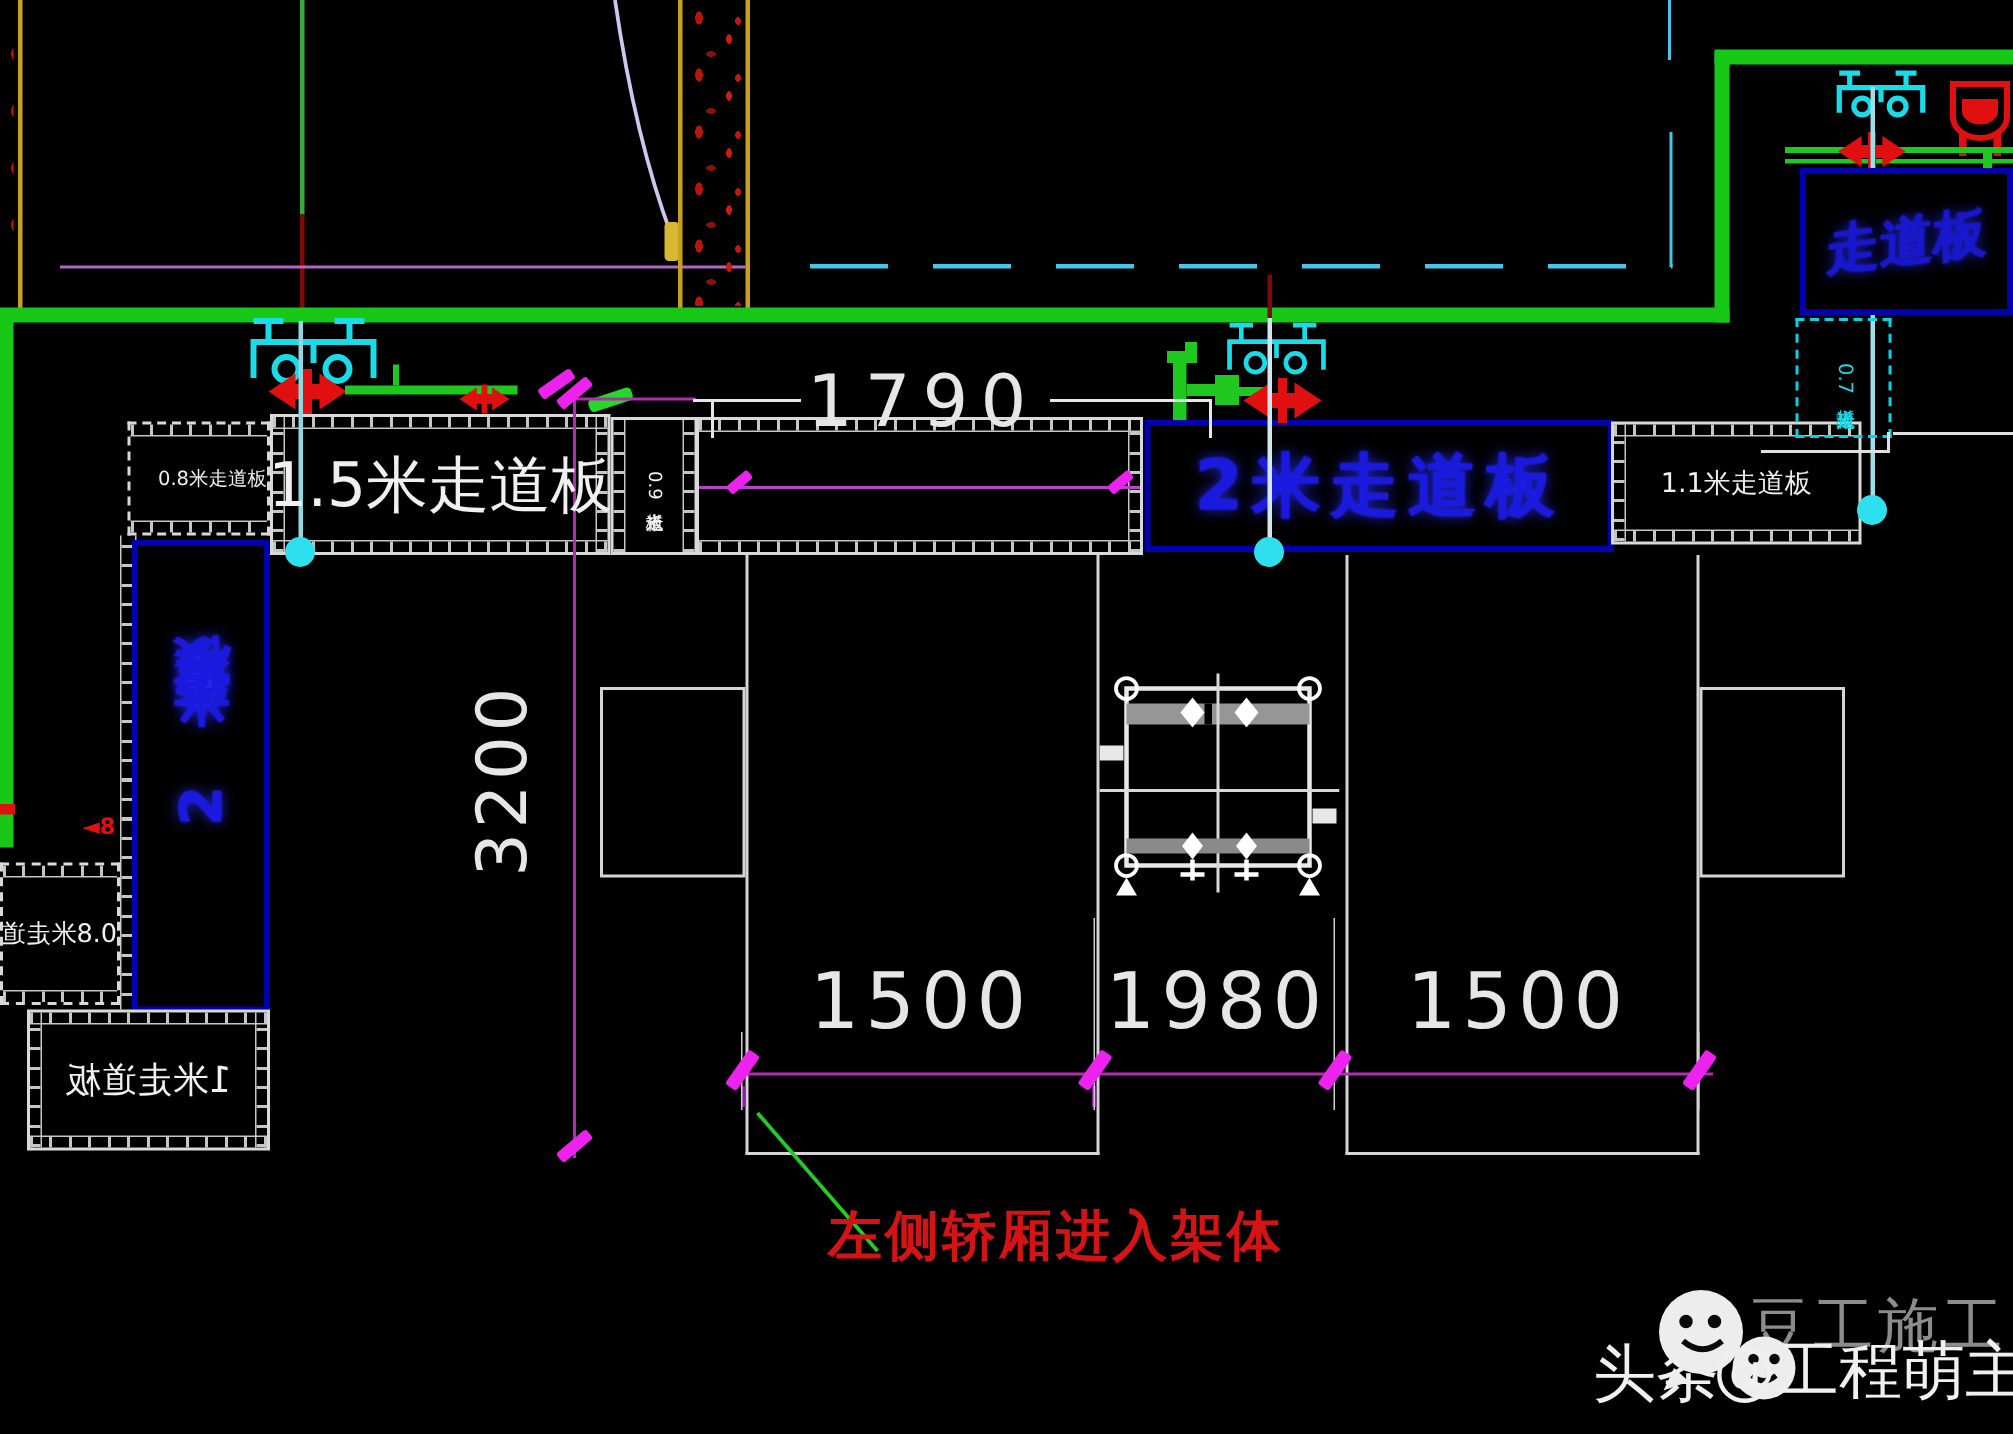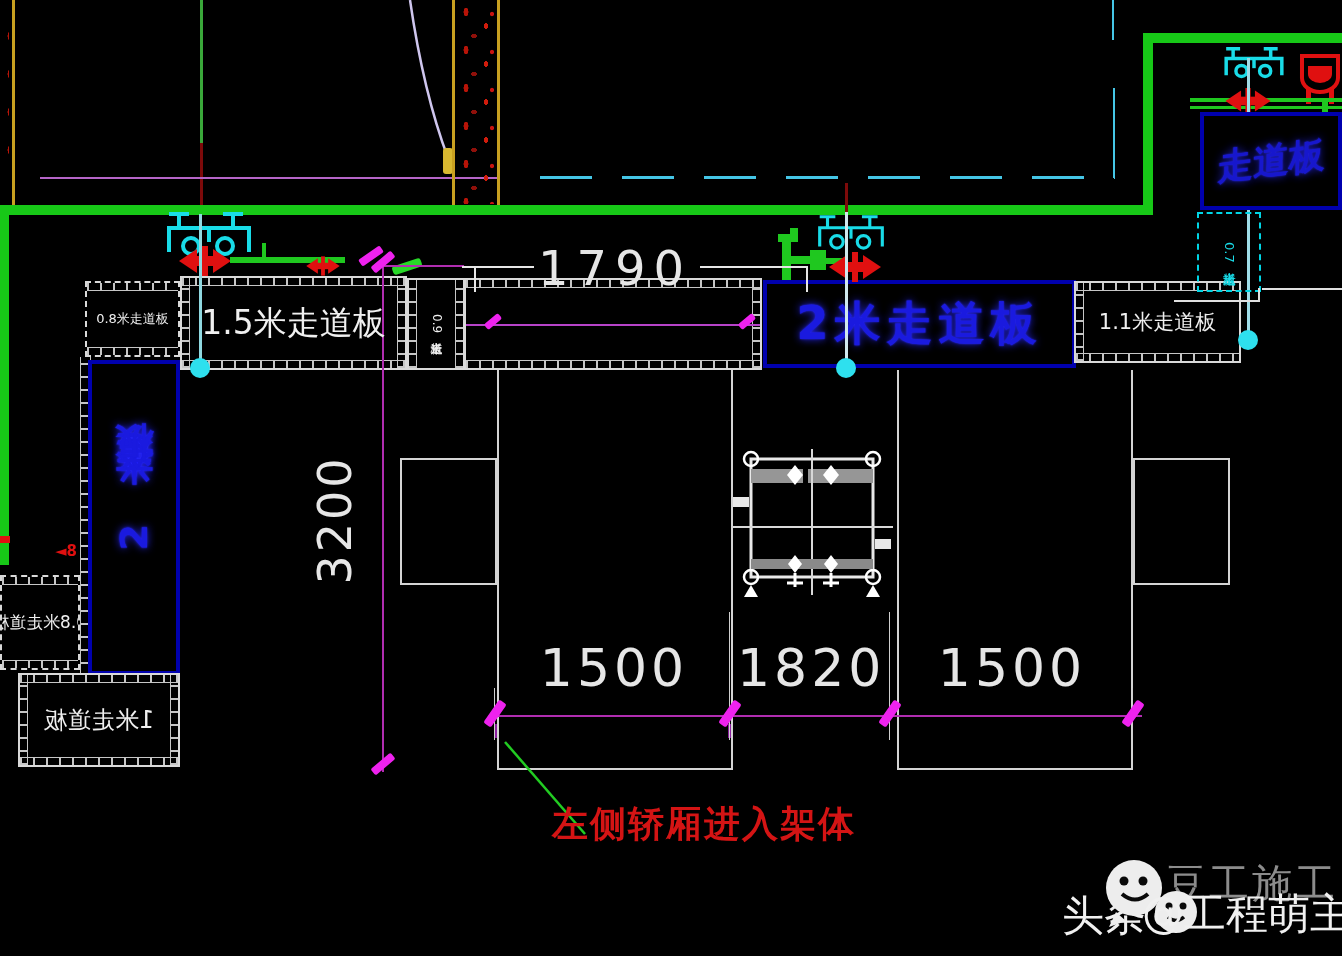--- a/index.html
+++ b/index.html
@@ -2,21 +2,21 @@
 <html><head>
 <meta charset="utf-8">
 <style>
   html,body{margin:0;padding:0;background:#111;}
   #canvas{position:relative;width:1342px;height:956px;background:#000;overflow:hidden;
           font-family:"DejaVu Sans","Liberation Sans",sans-serif;}
   .abs{position:absolute;}
   
   .plank{position:absolute;border:2px solid #d9d9d9;box-sizing:border-box;
          display:flex;align-items:center;justify-content:center;background:#000;}
-  .plank.dashed{border-style:dashed;}
+  .plank.dashed{border-style:dashed;justify-content:flex-end;}
   .tb{position:absolute;pointer-events:none;}
   .tb.t{left:0;right:0;top:0;height:7px;border-bottom:1px solid #c6c6c6;
         background:repeating-linear-gradient(90deg,#c6c6c6 0 2px,transparent 2px 13px);}
   .tb.b{left:0;right:0;bottom:0;height:7px;border-top:1px solid #c6c6c6;
         background:repeating-linear-gradient(90deg,#c6c6c6 0 2px,transparent 2px 13px);}
   .tb.l{top:0;bottom:0;left:0;width:7px;border-right:1px solid #c6c6c6;
         background:repeating-linear-gradient(0deg,#c6c6c6 0 2px,transparent 2px 13px);}
   .tb.r{top:0;bottom:0;right:0;width:7px;border-left:1px solid #c6c6c6;
         background:repeating-linear-gradient(0deg,#c6c6c6 0 2px,transparent 2px 13px);}
   .plabel{color:#f0f0f0;white-space:nowrap;z-index:2;}
@@ -76,21 +76,21 @@
     <i class="tb t"></i>
       <i class="tb b"></i>
     <span class="plabel" style="font-size:13px;">0.8米走道板</span>
   </div>
 
   <div class="plank" style="left:180px;top:276px;width:227px;height:94px;">
     <i class="tb t"></i>
       <i class="tb b"></i>
       <i class="tb l"></i>
       <i class="tb r"></i>
-    <span class="plabel" style="font-size:33px;">1.5米走道板</span>
+    <span class="plabel" style="font-size:41px;">1.5米走道板</span>
   </div>
 
   <div class="plank" style="left:407px;top:278px;width:58px;height:92px;">
     <i class="tb l"></i>
       <i class="tb r"></i>
     <span class="plabel" style="font-size:12px;writing-mode:vertical-rl;">0.9米走道板</span>
   </div>
 
   <div class="plank" style="left:464px;top:278px;width:298px;height:92px;">
     <i class="tb t"></i>
@@ -102,21 +102,21 @@
   </div>
 
   <div class="blueplank" style="left:763px;top:280px;width:313px;height:88px;">
     <span class="bluetext" style="font-size:46px;font-weight:bold;letter-spacing:6px;">2米走道板</span>
   </div>
 
   <div class="plank" style="left:1074px;top:281px;width:167px;height:82px;">
     <i class="tb t"></i>
       <i class="tb b"></i>
       <i class="tb l"></i>
-    <span class="plabel" style="font-size:21px;">1.1米走道板</span>
+    <span class="plabel" style="font-size:18px;">1.1米走道板</span>
   </div>
 
   <div class="vladder" style="left:80px;top:357px;width:9px;height:320px;"></div>
   <div class="blueplank" style="left:88px;top:360px;width:92px;height:315px;">
     <span class="bluetext" style="font-size:38px;font-weight:bold;writing-mode:vertical-rl;transform:rotate(180deg);letter-spacing:8px;">2米走道板</span>
   </div>
 
   <div class="plank dashed" style="left:0;top:575px;width:80px;height:95px;overflow:hidden;">
     <i class="tb t"></i>
       <i class="tb b"></i>
@@ -284,21 +284,21 @@
   <span class="dimtext" style="left:538px;top:240px;font-size:48px;letter-spacing:8px;">1790</span>
   <div class="hline" style="left:462px;top:266px;width:72px;height:2px;background:#e6e6e6;"></div>
   <div class="hline" style="left:700px;top:266px;width:108px;height:2px;background:#e6e6e6;"></div>
   <div class="vline" style="left:474px;top:266px;width:2px;height:26px;background:#e6e6e6;"></div>
   <div class="vline" style="left:806px;top:266px;width:2px;height:26px;background:#e6e6e6;"></div>
 
   <div class="abs" style="left:538px;top:638px;width:152px;text-align:center;">
     <span class="dimtext" style="position:static;font-size:52px;letter-spacing:4px;">1500</span>
   </div>
   <div class="abs" style="left:737px;top:638px;width:146px;text-align:center;">
-    <span class="dimtext" style="position:static;font-size:52px;letter-spacing:4px;">1820</span>
+    <span class="dimtext" style="position:static;font-size:52px;letter-spacing:4px;">1980</span>
   </div>
   <div class="abs" style="left:936px;top:638px;width:152px;text-align:center;">
     <span class="dimtext" style="position:static;font-size:52px;letter-spacing:4px;">1500</span>
   </div>
   <div class="hline" style="left:494px;top:715px;width:648px;height:2px;background:#b02db0;"></div>
   <div class="vline" style="left:494px;top:688px;width:1px;height:52px;background:#cfcfcf;"></div>
   <div class="vline" style="left:729px;top:612px;width:1px;height:128px;background:#cfcfcf;"></div>
   <div class="vline" style="left:889px;top:612px;width:1px;height:128px;background:#cfcfcf;"></div>
   <div class="vline" style="left:1132px;top:688px;width:1px;height:52px;background:#cfcfcf;"></div>
   <div class="tick" style="left:481px;top:709px;width:28px;height:9px;transform:rotate(-55deg);"></div>

